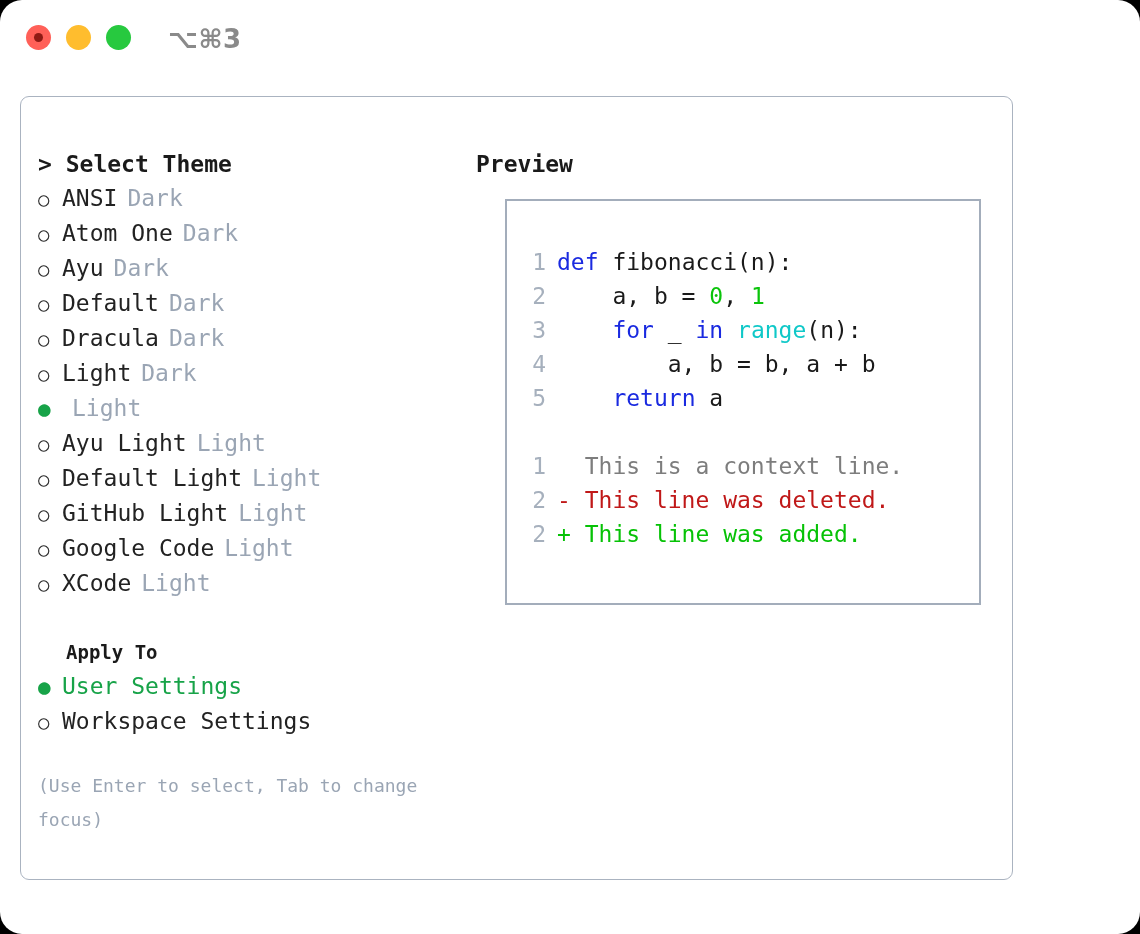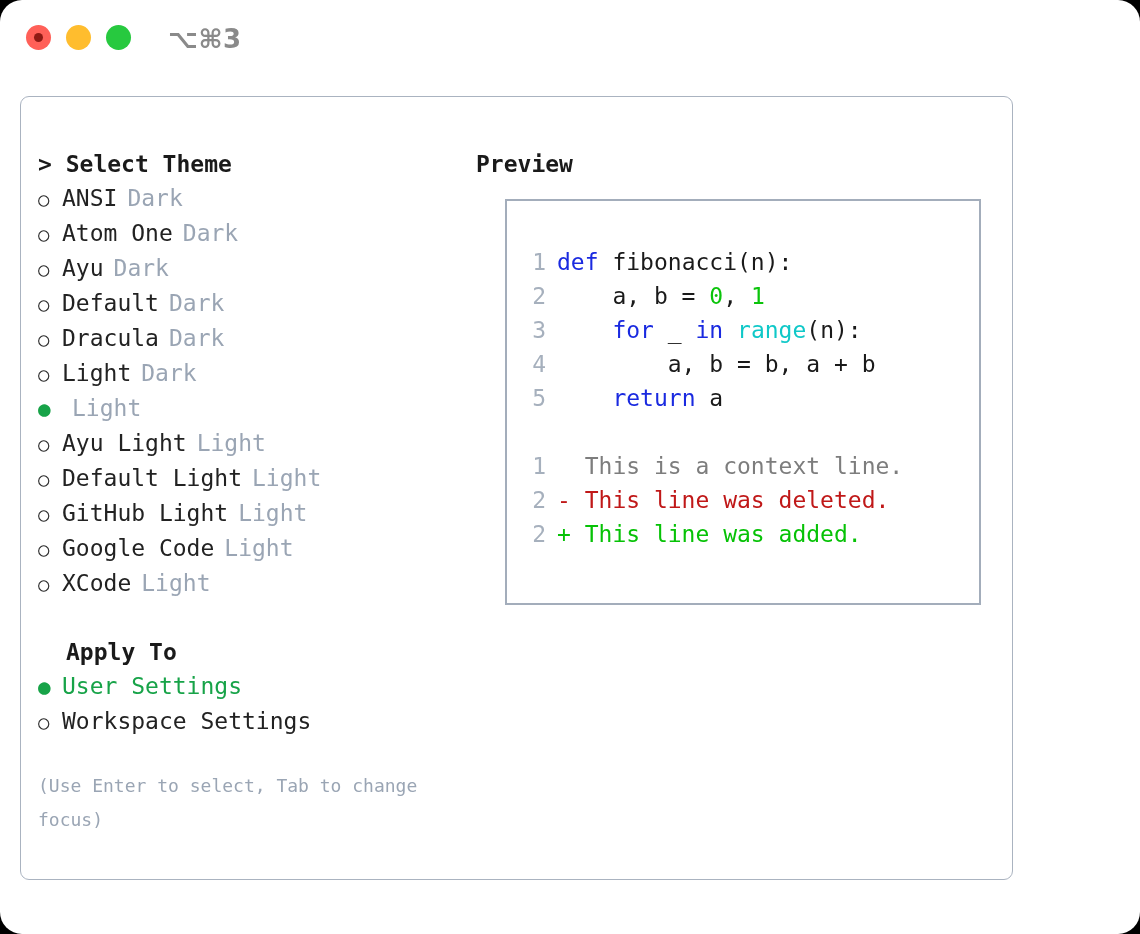--- a/index.html
+++ b/index.html
@@ -129,21 +129,21 @@
   .option-row.selected .opt-label {
     color: #17a348;
   }
   .opt-tag {
     color: #9aa5b4;
     margin-left: 10px;
     text-align: center;
   }
 
   .group-label {
-    font-size: 23px;
+    font-size: 19px;
     font-weight: bold;
     color: #1a1a1a;
     line-height: 34px;
     padding-left: 28px;
     white-space: pre;
   }
 
   .spacer-row { height: 34px; }
 
   #hint-text {

